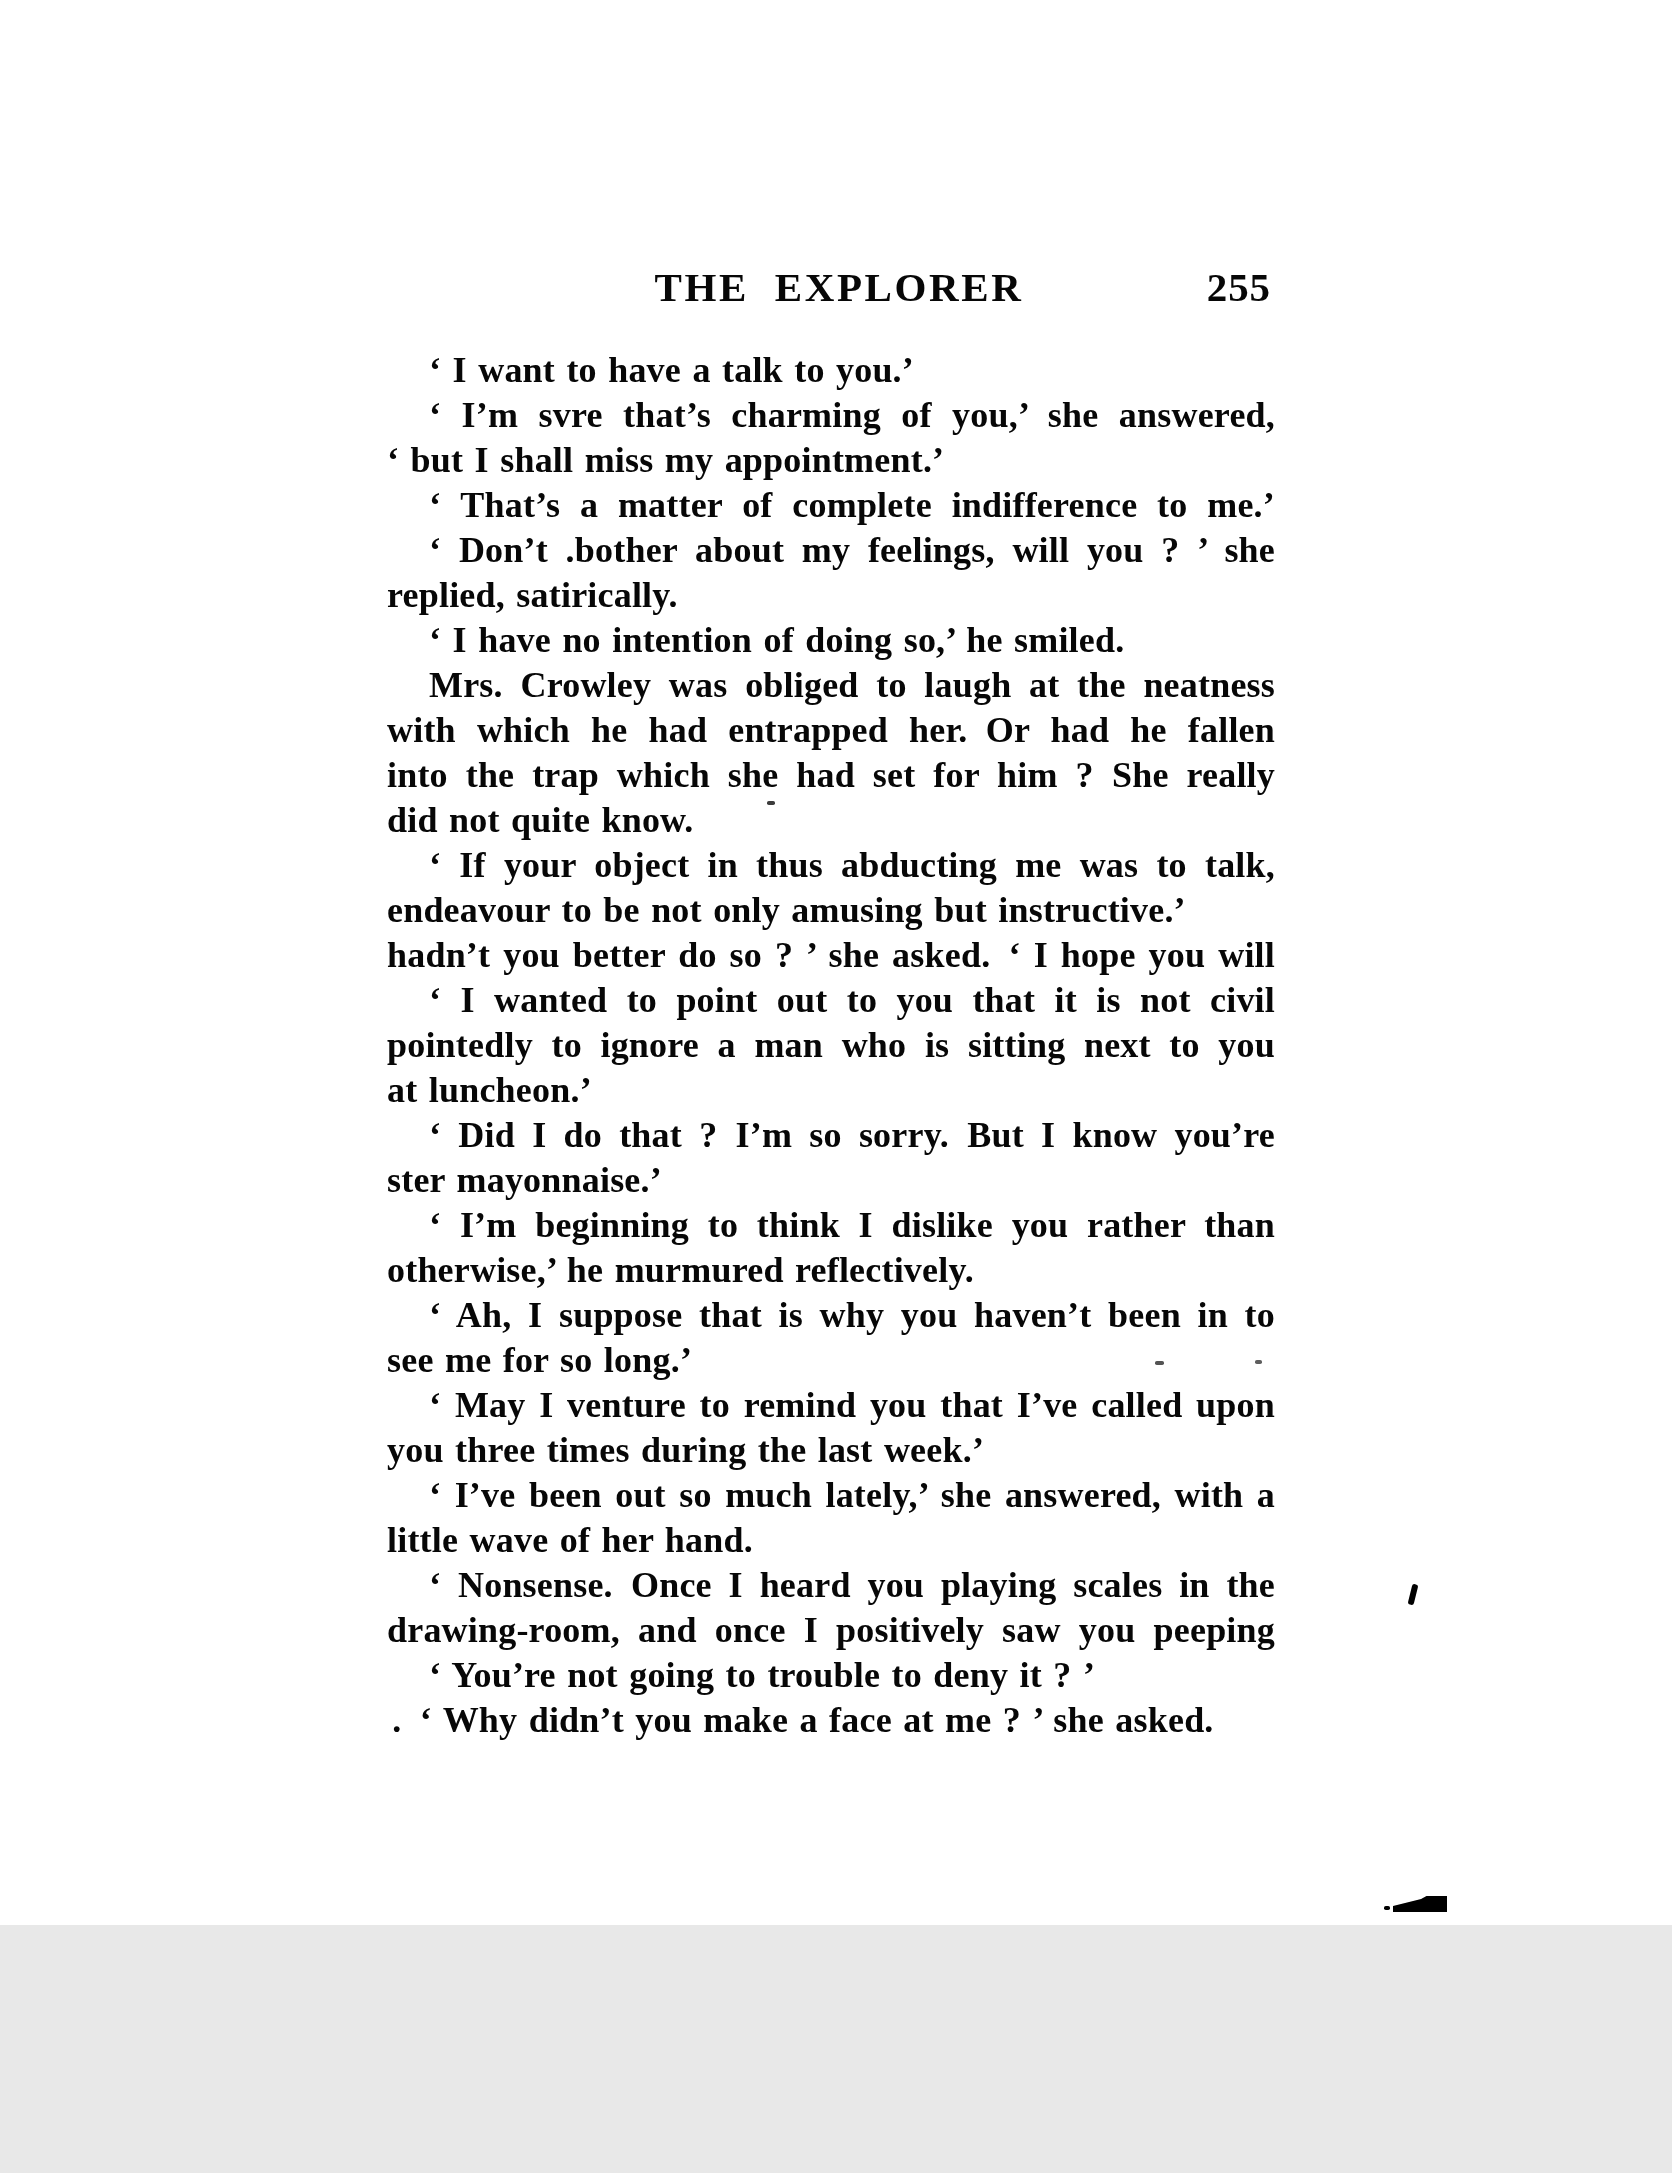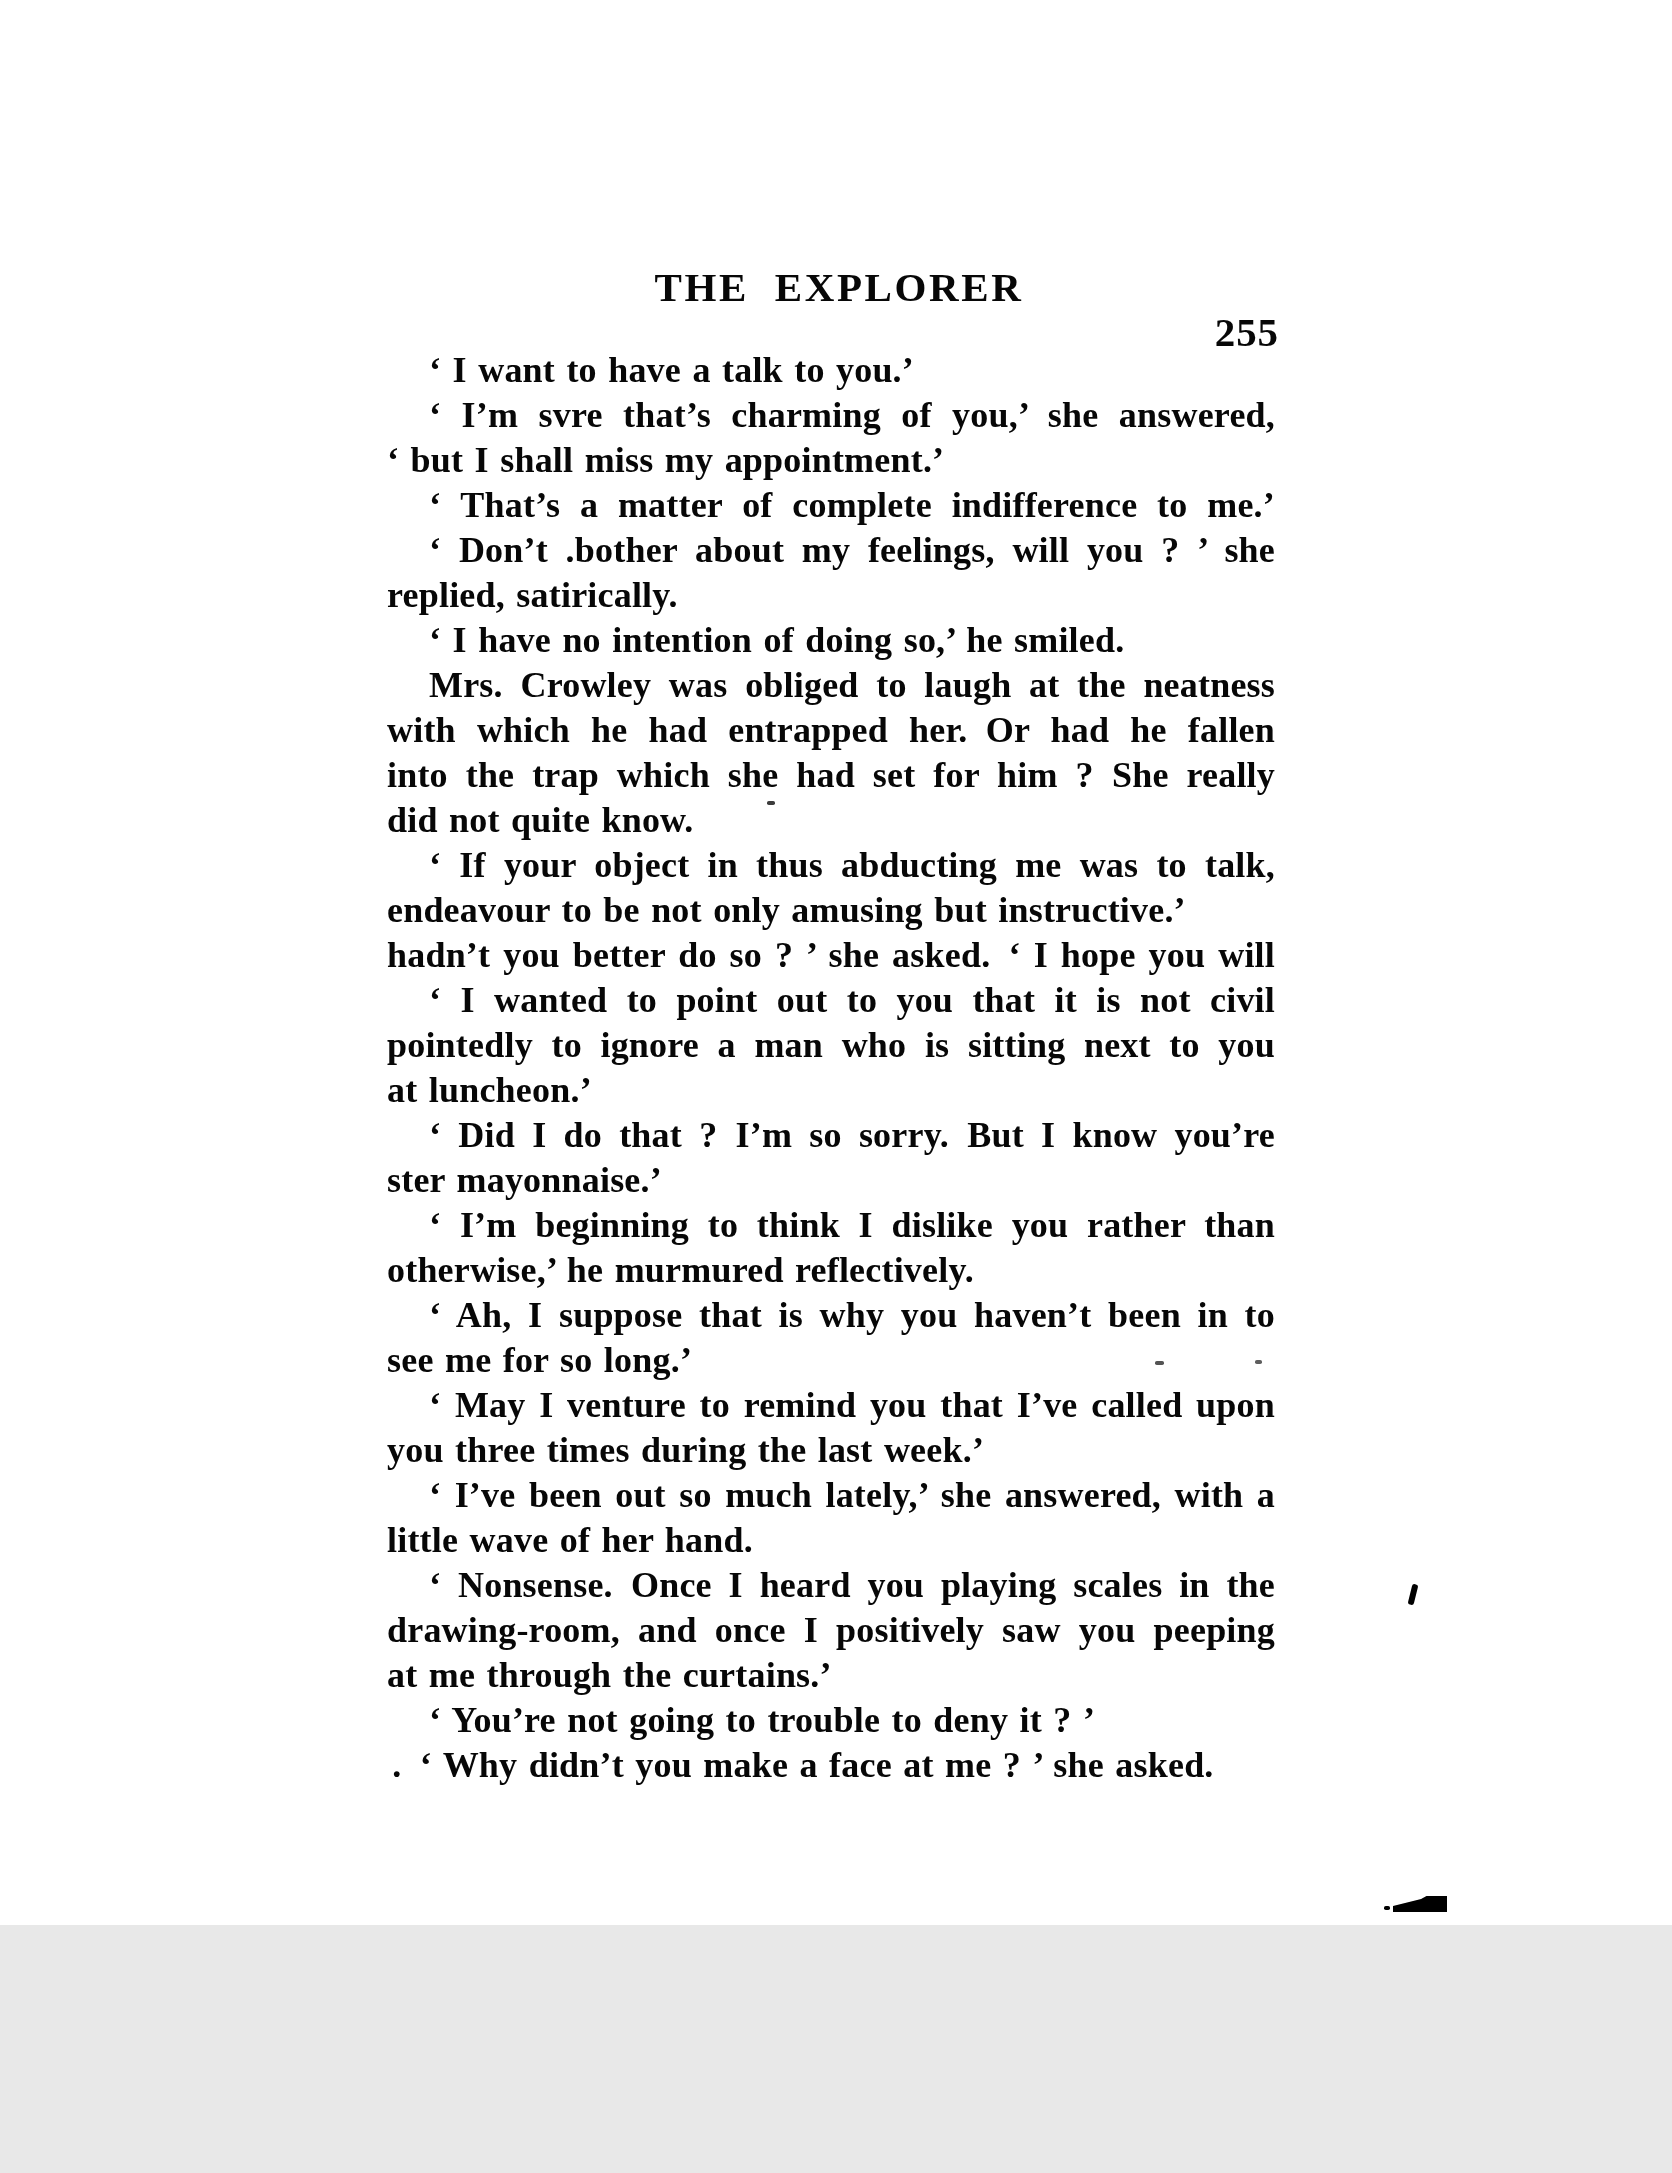--- a/index.html
+++ b/index.html
@@ -14,21 +14,21 @@
   
   .header {
     position:absolute; top:266px; left:395px; width:888px; height:42px;
     font-size:41px; line-height:42px; font-weight:700;
   }
   .header-title {
     position:absolute; left:0; right:0; text-align:center;
     letter-spacing:2.6px; word-spacing:13px;
   }
   .header-page {
-    position:absolute; right:4px; top:0; letter-spacing:0.9px;margin-top:45px;
+    position:absolute; right:12px; top:0; letter-spacing:0.9px;
   }
   
   .textblock {
     position:absolute; top:332px; left:387px; width:888px;
     font-size:36px; line-height:45px; font-weight:700;margin-top:16px;
   }
   .line { word-spacing:2.2px; letter-spacing:0.2px; }
   .line.j { text-align:justify; text-align-last:justify; word-spacing:normal; }
   .line.ind { text-indent:42px; }
   .line.ind-sm { text-indent:5.3px; }
@@ -77,21 +77,20 @@
       <div class="line j ind">‘ I’m beginning to think I dislike you rather than</div>
       <div class="line">otherwise,’ he murmured reflectively.</div>
       <div class="line j ind">‘ Ah, I suppose that is why you haven’t been in to</div>
       <div class="line">see me for so long.’</div>
       <div class="line j ind">‘ May I venture to remind you that I’ve called upon</div>
       <div class="line">you three times during the last week.’</div>
       <div class="line j ind">‘ I’ve been out so much lately,’ she answered, with a</div>
       <div class="line">little wave of her hand.</div>
       <div class="line j ind">‘ Nonsense. Once I heard you playing scales in the</div>
       <div class="line j">drawing-room, and once I positively saw you peeping</div>
-      <div class="line">at me through the curtains.’</div>
       <div class="line ind">‘ You’re not going to trouble to deny it ? ’</div>
       <div class="line ind-sm">. ‘ Why didn’t you make a face at me ? ’ she asked.</div>
     </div>
 
   <div class="artifact slash-mark"></div>
   <div class="artifact smudge"></div>
   <div class="artifact smudge-dot"></div>
   <div class="artifact speck speck-know"></div>
   <div class="artifact speck speck-a"></div>
   <div class="artifact speck speck-b"></div>

